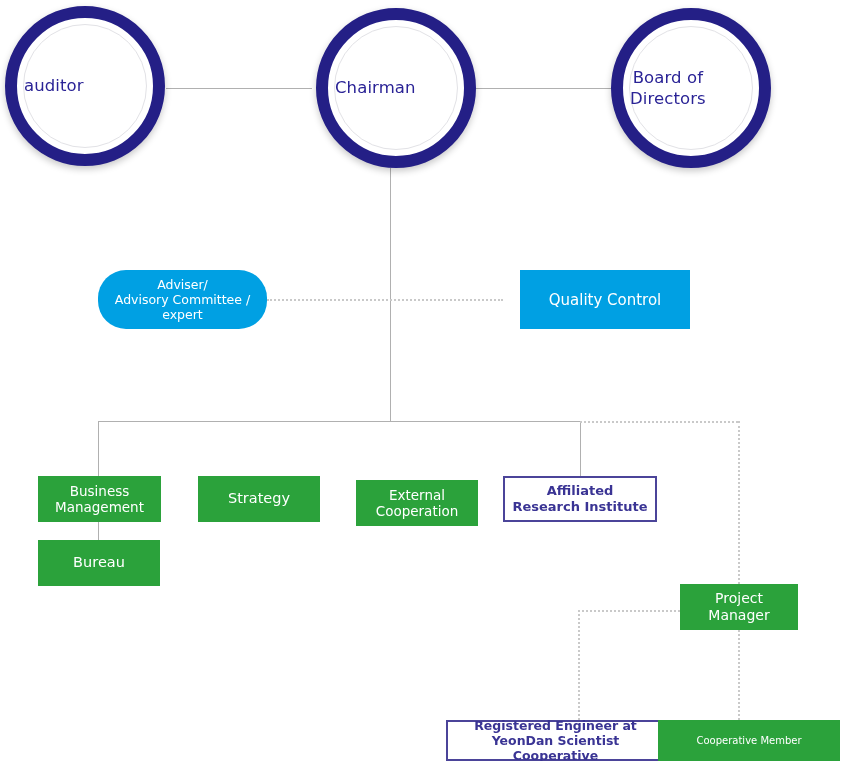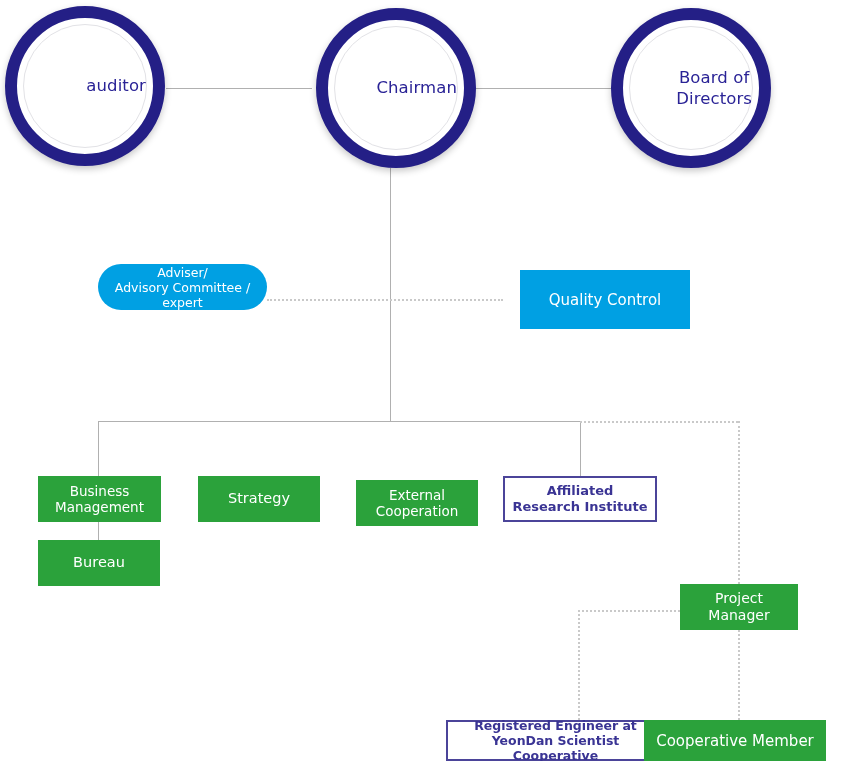--- a/index.html
+++ b/index.html
@@ -34,21 +34,21 @@
     left: 6px;
     top: 6px;
     right: 6px;
     bottom: 6px;
     border-radius: 50%;
     border: 1px solid #e2e2e6;
     background: #ffffff;
     box-sizing: border-box;
     display: flex;
     align-items: center;
-    justify-content: flex-end;
+    justify-content: flex-start;
   }
   .circle-label {
     color: #2a2396;
     font-size: 16.5px;
     line-height: 1.28;
     text-align: center;
     letter-spacing: 0.1px;
     white-space: pre-line;
   }
 
@@ -141,21 +141,21 @@
     </div>
   </div>
 
   <div class="circle-node" style="left:611px; top:8px;">
     <div class="circle-inner">
       <span class="circle-label">Board of
 Directors</span>
     </div>
   </div>
 
-  <div class="box box-blue" style="left:98px; top:264px; width:169px; height:46px; font-size:12.5px;border-radius:28px;">
+  <div class="box box-blue" style="left:98px; top:270px; width:169px; height:59px; font-size:12.5px;border-radius:28px;">
     <span>Adviser/
 Advisory Committee /
 expert</span>
   </div>
 
   <div class="box box-blue" style="left:503px; top:270px; width:170px; height:59px; font-size:15px;margin-left:17px;">
     <span>Quality Control</span>
   </div>
 
   <div class="box box-green" style="left:38px; top:476px; width:123px; height:46px; font-size:13.5px;">
@@ -184,17 +184,17 @@
   <div class="box box-green" style="left:680px; top:584px; width:118px; height:46px; font-size:14px;">
     <span>Project
 Manager</span>
   </div>
 
   <div class="box box-outline" style="left:446px; top:720px; width:219px; height:41px; font-size:12.5px;justify-content:flex-end;">
     <span>Registered Engineer at
 YeonDan Scientist Cooperative</span>
   </div>
 
-  <div class="box box-green" style="left:644px; top:720px; width:182px; height:41px; font-size:15px;">
+  <div class="box box-green" style="left:658px; top:720px; width:182px; height:41px; font-size:10px;">
     <span>Cooperative Member</span>
   </div>
 
 </div>
 
 </body></html>

